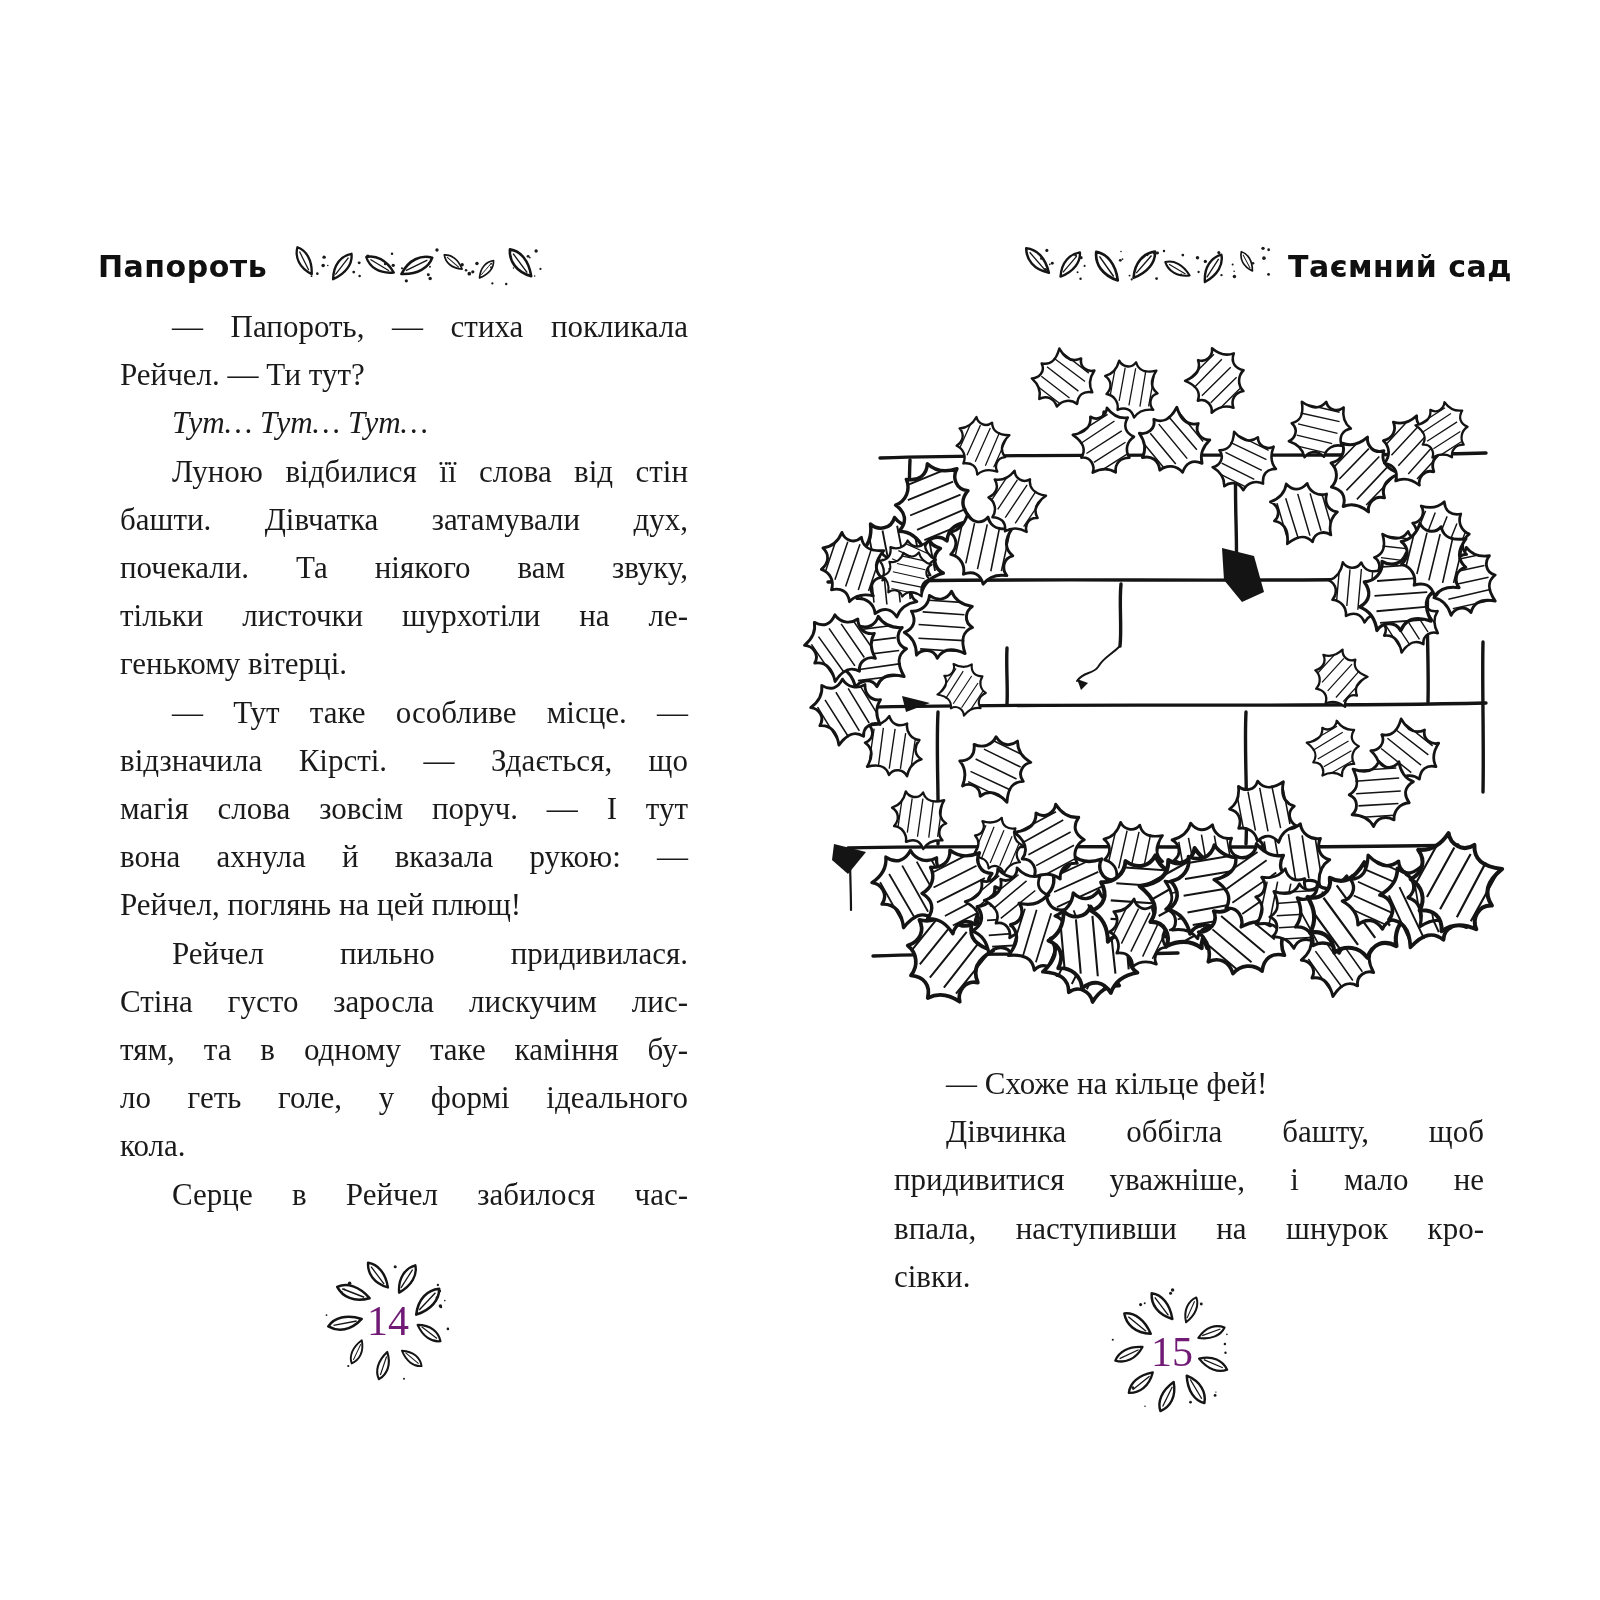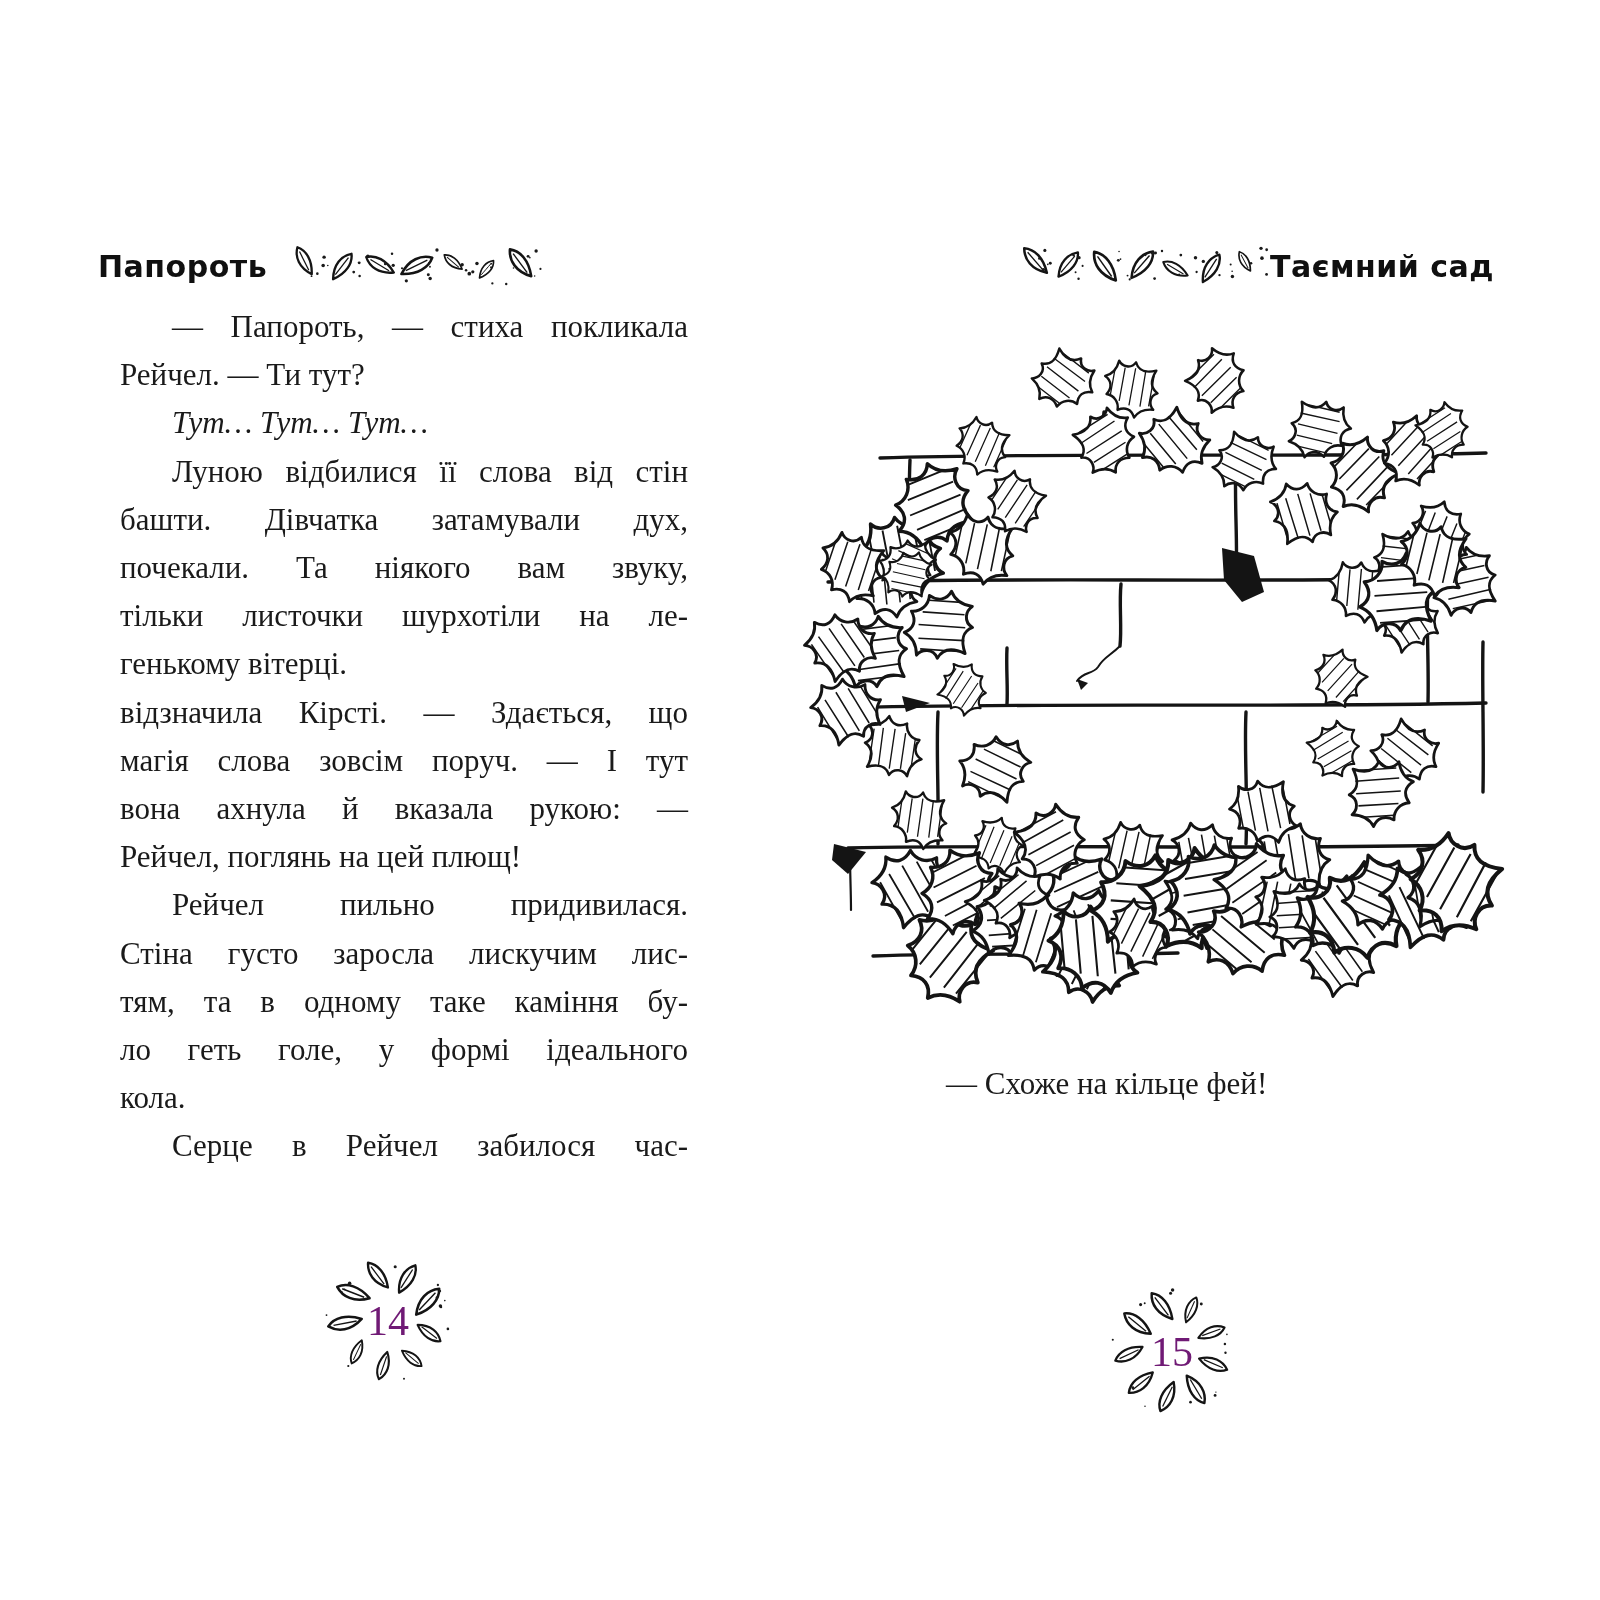--- a/index.html
+++ b/index.html
@@ -5,21 +5,21 @@
   html,body{margin:0;padding:0;background:#ffffff;}
   .canvas{position:relative;width:1600px;height:1600px;background:#ffffff;
           font-family:"Liberation Serif",serif;overflow:hidden;color:#1a1a1a;border-radius:20px;}
   svg{overflow:visible;display:block;}
 
   
   .book-header{position:absolute;top:238px;height:56px;display:flex;align-items:center;}
   .book-header .title{font-family:"DejaVu Sans",sans-serif;font-weight:700;
                       font-size:30px;letter-spacing:.5px;color:#101010;white-space:nowrap;}
   #lp-header{left:98px;gap:22px;}
-  #rp-header{left:1022px;width:470px;gap:0;justify-content:center;}
+  #rp-header{left:1022px;width:470px;gap:16px;justify-content:space-between;}
 
   
   .text-col{position:absolute;}
   #lp-body{left:120px;top:303px;width:568px;}
   #rp-body{left:894px;top:1036px;width:590px;margin-top:24px;}
   .line{font-size:31px;line-height:48.2px;color:#1a1a1a;
         text-align:justify;text-align-last:justify;white-space:normal;}
   .line.first{text-indent:52px;}
   .line.para-end{text-align-last:left;}
   .line.italic{font-style:italic;}
@@ -112,20 +112,21 @@
         <div class="line first para-end italic">Тут… Тут… Тут…</div>
       </div>
       <div class="paragraph">
         <div class="line first">Луною відбилися її слова від стін</div>
         <div class="line">башти. Дівчатка затамували дух,</div>
         <div class="line">почекали. Та ніякого вам звуку,</div>
         <div class="line">тільки листочки шурхотіли на ле-</div>
         <div class="line para-end">генькому вітерці.</div>
       </div>
       <div class="paragraph">
+        <div class="line first">— Тут таке особливе місце. —</div>
         <div class="line">відзначила Кірсті. — Здається, що</div>
         <div class="line">магія слова зовсім поруч. — І тут</div>
         <div class="line">вона ахнула й вказала рукою: —</div>
         <div class="line para-end">Рейчел, поглянь на цей плющ!</div>
       </div>
       <div class="paragraph">
         <div class="line first">Рейчел пильно придивилася.</div>
         <div class="line">Стіна густо заросла лискучим лис-</div>
         <div class="line">тям, та в одному таке каміння бу-</div>
         <div class="line">ло геть голе, у формі ідеального</div>
@@ -323,20 +324,26 @@
             <use href="#ivyLeaf" transform="translate(91.0,224.4) rotate(147.4) scale(0.79)"></use>
             <use href="#ivyLeaf" transform="translate(23.1,296.7) rotate(190.4) scale(1.11)"></use>
           </g>
       </svg>
     </figure>
 
     <div id="rp-body" class="text-col">
       <div class="paragraph">
         <div class="line first para-end">— Схоже на кільце фей!</div>
       </div>
+      <div class="paragraph">
+        <div class="line first">Дівчинка оббігла башту, щоб</div>
+        <div class="line">придивитися уважніше, і мало не</div>
+        <div class="line">впала, наступивши на шнурок кро-</div>
+        <div class="line para-end">сівки.</div>
+      </div>
     </div>
 
     <div id="wreath-right" class="wreath-wrap">
       <svg class="wreath" width="132" height="136" viewBox="0 0 132 136">
           <use href="#leafS" transform="translate(55.6,22.4) rotate(-37.0) scale(1.03)"></use>
           <use href="#leafS" transform="translate(84.8,25.7) rotate(24.1) scale(0.84)"></use>
           <use href="#leafS" transform="translate(105.3,48.3) rotate(70.1) scale(0.88)"></use>
           <use href="#leafS" transform="translate(107.3,79.7) rotate(113.3) scale(0.94)"></use>
           <use href="#leafS" transform="translate(90.0,105.1) rotate(149.1) scale(1.02)"></use>
           <use href="#leafS" transform="translate(61.5,112.7) rotate(206.2) scale(1.00)"></use>

